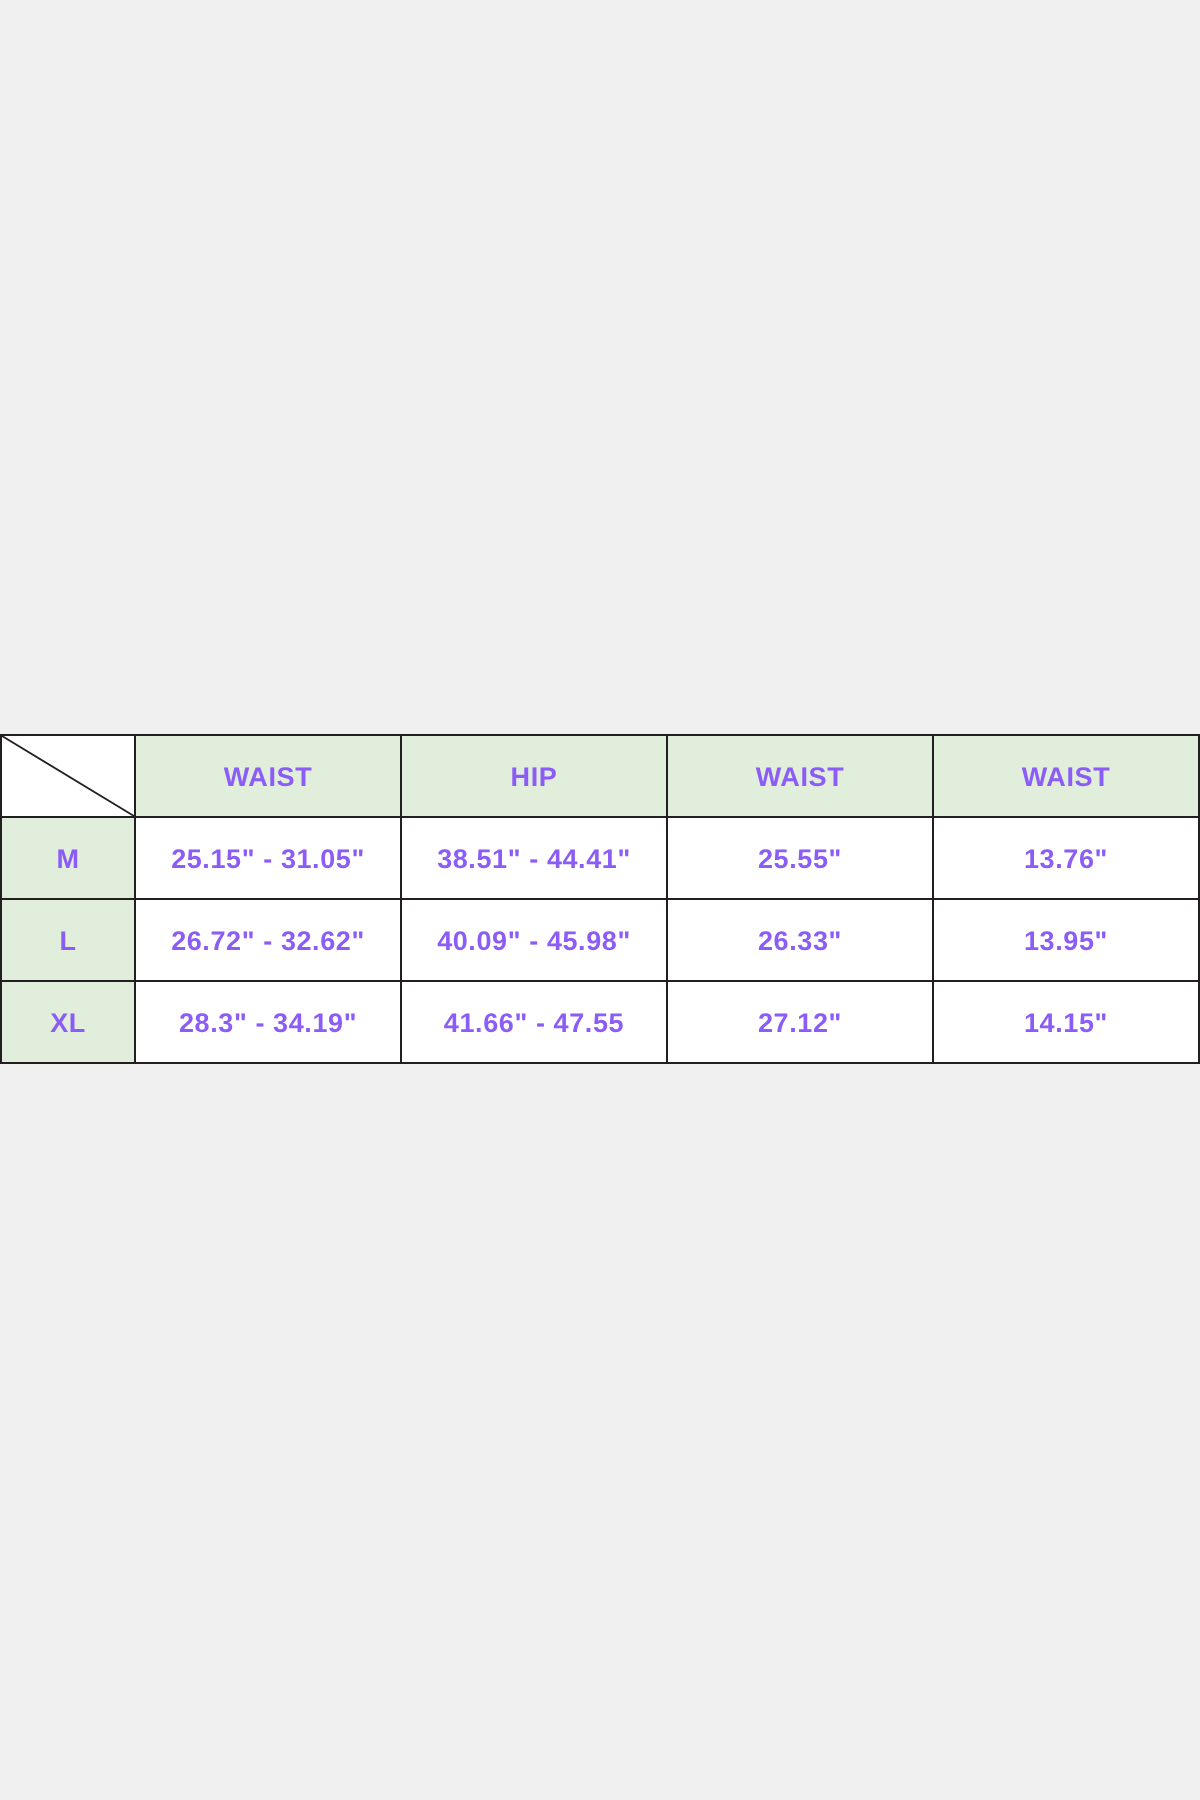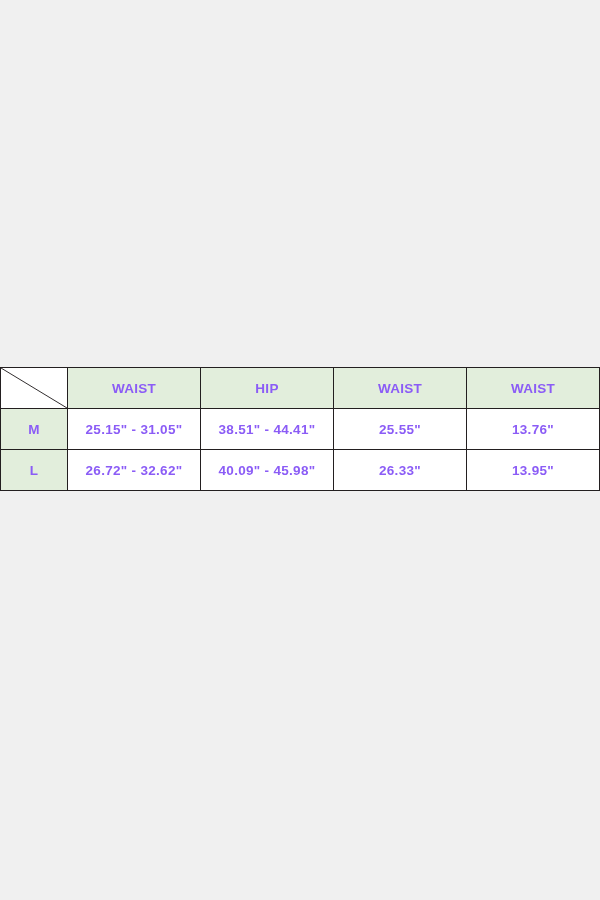--- a/index.html
+++ b/index.html
@@ -106,15 +106,22 @@
         <td>25.55"</td>
         <td>13.76"</td>
       </tr>
       <tr>
         <th class="size-cell">L</th>
         <td>26.72" - 32.62"</td>
         <td>40.09" - 45.98"</td>
         <td>26.33"</td>
         <td>13.95"</td>
       </tr>
+      <tr>
+        <th class="size-cell">XL</th>
+        <td>28.3" - 34.19"</td>
+        <td>41.66" - 47.55</td>
+        <td>27.12"</td>
+        <td>14.15"</td>
+      </tr>
     </tbody>
   </table>
 </div>
 
 </body></html>

